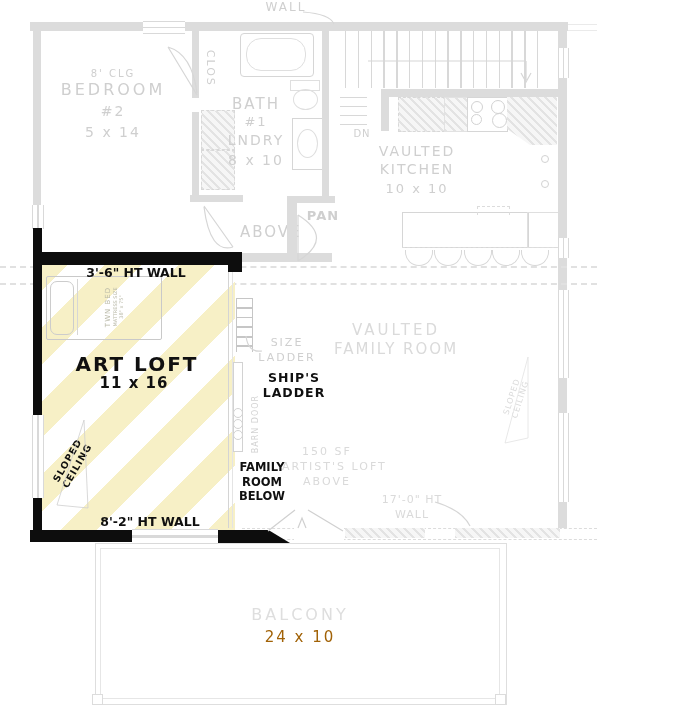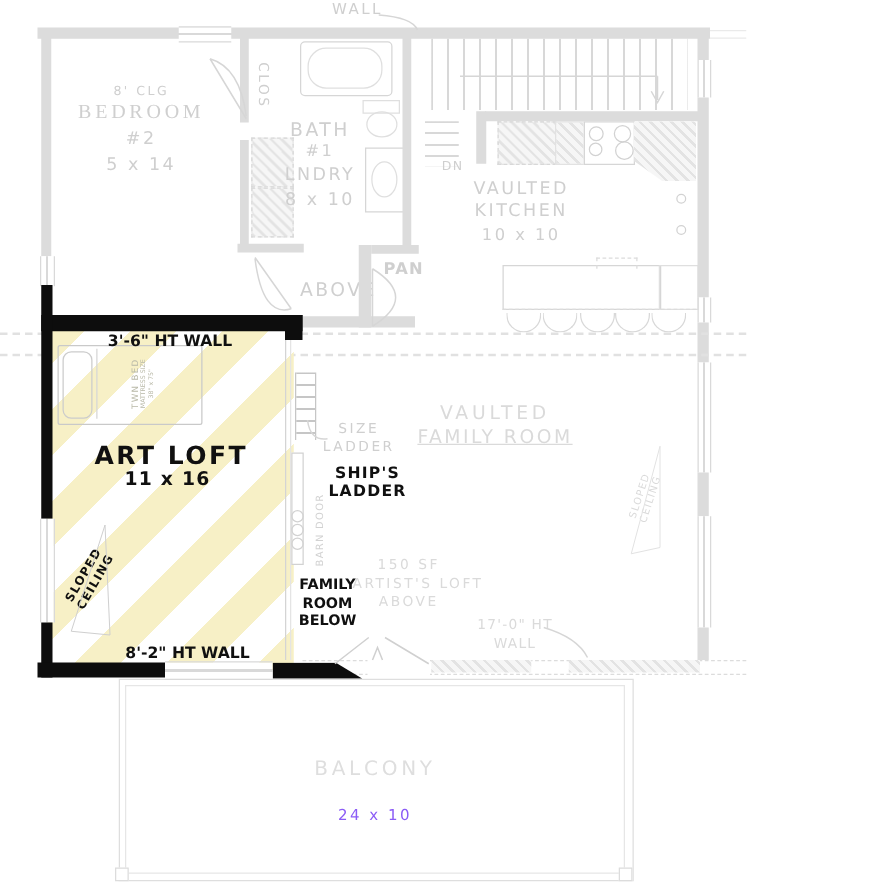--- a/index.html
+++ b/index.html
@@ -36,21 +36,21 @@
   <div class="abs gw" style="left:30px;top:22px;width:538px;height:9px;"></div>
   <div class="abs win-h" style="left:143px;top:21px;width:42px;height:11px;"></div>
   <div class="abs" style="left:568px;top:24px;width:29px;height:5px;border-top:1px solid #eaeaea;border-bottom:1px solid #eaeaea;"></div>
   <div class="abs gtxt" style="left:258px;top:1px;width:56px;font-size:12px;">WALL</div>
 
   <div class="abs gw" style="left:33px;top:30px;width:8px;height:175px;"></div>
   <div class="abs win-v" style="left:32px;top:205px;width:10px;height:24px;"></div>
 
   <div class="abs" style="left:53px;top:68px;width:120px;">
     <div class="gtxt" style="font-size:10px;">8' CLG</div>
-    <div class="gtxt" style="font-size:16px;letter-spacing:3px;margin-top:1px;font-family:Liberation Serif, serif;">BEDROOM</div>
+    <div class="gtxt" style="font-size:16px;letter-spacing:3px;margin-top:1px;">BEDROOM</div>
     <div class="gtxt" style="font-size:14px;margin-top:4px;">#2</div>
     <div class="gtxt" style="font-size:14px;margin-top:5px;">5 x 14</div>
   </div>
 
   <div class="abs gw" style="left:192px;top:30px;width:7px;height:68px;"></div>
   <div class="abs gw" style="left:192px;top:112px;width:7px;height:85px;"></div>
   <div class="abs gtxt" style="left:190px;top:62px;width:40px;font-size:11px;transform:rotate(90deg);">CLOS</div>
 
   <div class="abs hatch" style="left:201px;top:110px;width:32px;height:38px;border:1px dashed #d8d8d8;"></div>
   <div class="abs hatch" style="left:201px;top:150px;width:32px;height:38px;border:1px dashed #d8d8d8;"></div>
@@ -119,21 +119,21 @@
   <div class="abs gw" style="left:558px;top:378px;width:9px;height:35px;"></div>
   <div class="abs win-v" style="left:558px;top:413px;width:9px;height:89px;"></div>
   <div class="abs gw" style="left:558px;top:502px;width:9px;height:26px;"></div>
 
   <div class="abs dashl" style="left:0;top:266px;width:597px;"></div>
   <div class="abs dashl" style="left:0;top:283px;width:597px;"></div>
   <div class="abs gw" style="left:242px;top:253px;width:90px;height:9px;"></div>
 
   <div class="abs" style="left:330px;top:322px;width:132px;">
     <div class="gtxt ltxt" style="font-size:15px;letter-spacing:3px;">VAULTED</div>
-    <div class="gtxt ltxt" style="font-size:15px;letter-spacing:2px;margin-top:2px;text-decoration:underline;">FAMILY ROOM</div>
+    <div class="gtxt ltxt" style="font-size:15px;letter-spacing:2px;margin-top:2px;">FAMILY ROOM</div>
   </div>
 
   <div class="abs" style="left:252px;top:336px;width:70px;">
     <div class="gtxt" style="font-size:11px;line-height:13px;">SIZE</div>
     <div class="gtxt" style="font-size:11px;line-height:13px;margin-top:2px;">LADDER</div>
   </div>
 
   <div class="abs" style="left:282px;top:444px;width:90px;">
     <div class="gtxt ltxt" style="font-size:11px;line-height:15px;">150 SF</div>
     <div class="gtxt ltxt" style="font-size:11px;line-height:15px;">ARTIST'S LOFT</div>
@@ -154,21 +154,21 @@
   <div class="abs hatch" style="left:345px;top:528px;width:80px;height:10px;"></div>
   <div class="abs hatch" style="left:455px;top:528px;width:105px;height:10px;"></div>
   <div class="abs" style="left:294px;top:526px;width:50px;height:14px;background:#fff;"></div>
 
   <div class="abs" style="left:95px;top:543px;width:410px;height:160px;border:1.5px solid #dedede;"></div>
   <div class="abs outl2" style="left:100px;top:548px;width:398px;height:149px;border-color:#e6e6e6;"></div>
   <div class="abs" style="left:92px;top:694px;width:9px;height:9px;border:1.2px solid #dcdcdc;background:#fff;"></div>
   <div class="abs" style="left:495px;top:694px;width:9px;height:9px;border:1.2px solid #dcdcdc;background:#fff;"></div>
   <div class="abs" style="left:230px;top:606px;width:140px;">
     <div class="gtxt" style="font-size:16px;letter-spacing:3px;color:#dedede;">BALCONY</div>
-    <div class="gtxt" style="font-size:12px;letter-spacing:2px;color:#8b5cf6;margin-top:22px;">24 x 10</div>
+    <div class="gtxt" style="font-size:15px;letter-spacing:2px;color:#a16207;margin-top:5px;">24 x 10</div>
   </div>
 
   <div class="abs stripes" style="left:38px;top:258px;width:197px;height:278px;"></div>
 
   <div class="abs blk" style="left:33px;top:252px;width:209px;height:13px;"></div>
   <div class="abs blk" style="left:228px;top:252px;width:14px;height:20px;"></div>
   <div class="abs blk" style="left:33px;top:228px;width:9px;height:187px;"></div>
   <div class="abs win-v" style="left:32px;top:415px;width:10px;height:83px;"></div>
   <div class="abs blk" style="left:33px;top:498px;width:9px;height:44px;"></div>
   <div class="abs blk" style="left:30px;top:530px;width:102px;height:12px;"></div>

